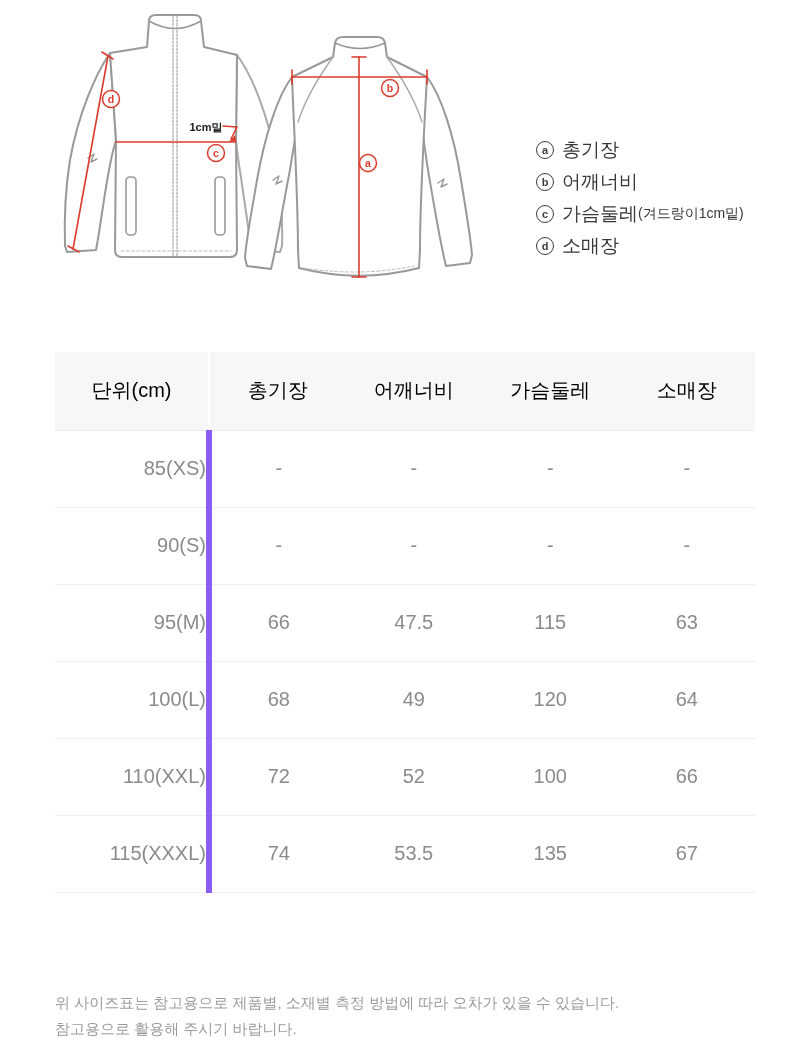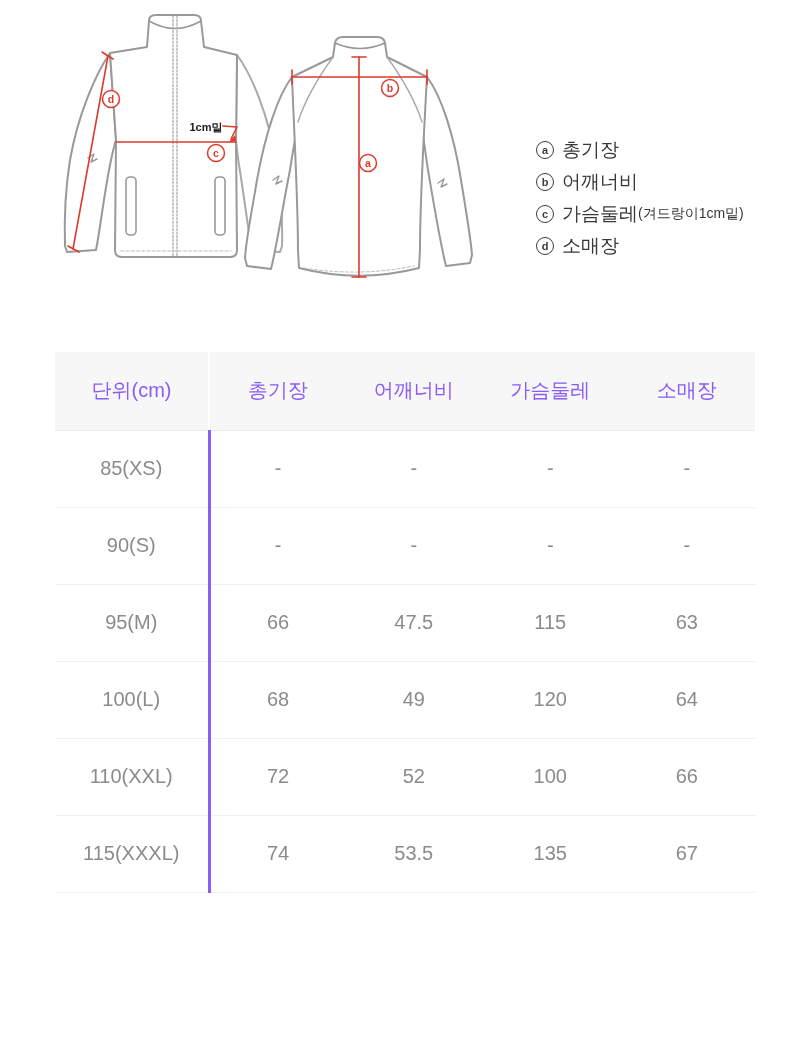--- a/index.html
+++ b/index.html
@@ -21,27 +21,27 @@
   .legend-note  { font-size:14px; color:#383838; }
 
   
   .size-table {
     position:absolute; left:55px; top:352px; width:700px;
     border-collapse:collapse; table-layout:fixed;
     font-size:20px; color:#8a8a8a; text-align:center;
   }
   .size-table th {
     height:78px; background:#f7f7f7; font-weight:normal;
-    border-bottom:1px solid #ededed; color:#8b5cf6;
+    border-bottom:1px solid #ededed; color:#000000;
   }
   .size-table th:first-child { width:154px; border-right:2px solid #ffffff; }
   .size-table td {
     height:77px; border-bottom:1px solid #efefef; color:#8b8b8b;
   }
-  .size-table td:first-child { border-right:3px solid #8b5cf6; }
+  .size-table td:first-child { border-right:6px solid #8b5cf6;text-align:right; }
 
   
   .footer-note {
     position:absolute; left:55px; top:990px;
     font-size:15px; color:#9b9b9b; line-height:1.75;
   }
 </style>
 </head>
 <body>
 
@@ -213,14 +213,18 @@
       <tr>
         <td>115(XXXL)</td>
         <td>74</td>
         <td>53.5</td>
         <td>135</td>
         <td>67</td>
       </tr>
     </tbody>
   </table>
 
+  <div class="footer-note">
+    <div>위 사이즈표는 참고용으로 제품별, 소재별 측정 방법에 따라 오차가 있을 수 있습니다.</div>
+    <div>참고용으로 활용해 주시기 바랍니다.</div>
+  </div>
 
 </div>
 
 </body></html>

